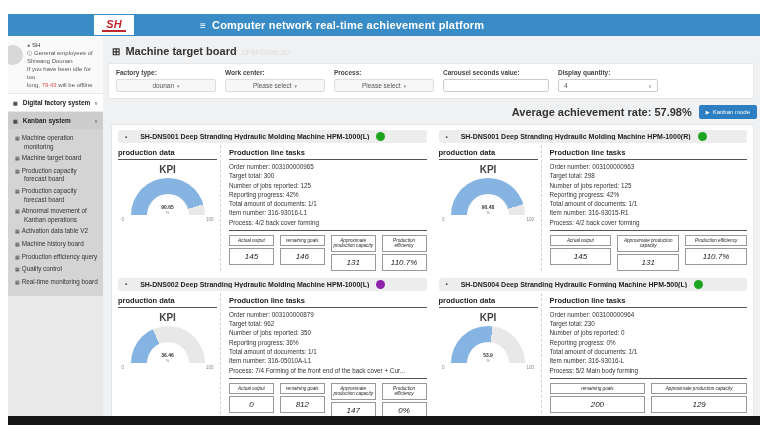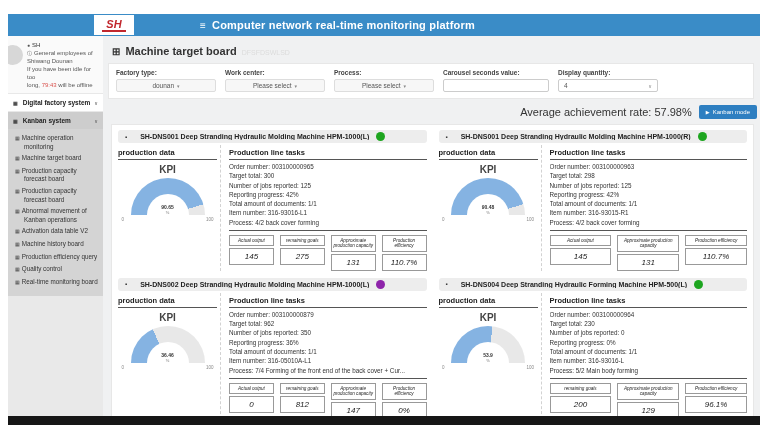--- a/index.html
+++ b/index.html
@@ -48,21 +48,21 @@
   .filter-group { width:100px; }
   .filter-group.wide { width:106px; }
   .f-label { display:block; font-size:6.5px; font-weight:bold; color:#444; margin-bottom:3px; white-space:nowrap; }
   .control { height:13px; display:flex; align-items:center; justify-content:center; gap:3px;
              font-size:6.5px; color:#555; border:1px solid #ddd; background:#f7f7f7; border-radius:2px; }
   .control.c-input { background:#fff; border-color:#ccc; }
   .control.c-select { background:#fff; border-color:#ccc; justify-content:space-between; padding:0 5px; }
   .caret { font-size:5px; color:#888; }
 
   .avg-row { display:flex; align-items:center; justify-content:flex-end; gap:7px; padding:6px 3px 0 0; }
-  .avg-text { font-size:11px; font-weight:normal; color:#333; }
+  .avg-text { font-size:11px; font-weight:bold; color:#333; }
   .kanban-btn { background:var(--button-blue); color:#fff; font-size:6px; padding:4px 7px;
                 border-radius:2px; display:flex; align-items:center; gap:3px; cursor:pointer; border:none; }
   .play-glyph { font-size:5px; }
 
   .panels-card { margin:5px 6px 2px 8px; background:#fff; border:1px solid #e7e7e7; padding:5px 6px;
                  display:grid; grid-template-columns:1fr 1fr; gap:7px 12px; }
   .panel-pill { display:flex; align-items:center; background:#ededed; border-radius:3px; height:13px; padding:0 7px; }
   .panel-bullet { font-size:6px; color:#333; margin-right:13px; }
   .panel-title { font-size:7px; font-weight:bold; color:#222; white-space:nowrap; overflow:hidden; }
   .status-dot { width:9px; height:9px; border-radius:50%; margin-left:7px; flex:none; background:#1da51f; }
@@ -92,21 +92,21 @@
   .mv { border:1px solid #999; margin-top:2px; font-size:8px; padding:3px 0; }
 
   .bottom-bar { position:absolute; left:8px; width:752px; bottom:7px; height:9px; background:#161616; }
 </style>
 </head>
 <body style="--header-blue: #3a8cc7; --button-blue: #2e7fc1; --logo-red: #c1272d; --gauge-blue: #85b3e2; --gauge-track: #e8e8e8;">
 
 <div class="appbar">
   <div class="appbar-title">
     <span class="menu-glyph">≡</span>
-    <span>Computer network real-time monitoring platform</span>
+    <span>Computer network real-time achievement platform</span>
   </div>
 </div>
 <div class="logo-box">
   <span class="logo-sh">SH</span>
   <span class="logo-bar"></span>
 </div>
 
 <div class="sidebar">
   <div class="user-block">
     <div class="avatar"></div>
@@ -232,21 +232,21 @@
               <div class="dline">Item number: 316-93016-L1</div>
               <div class="dline">Process: 4/2 back cover forming</div>
             </div>
         <div class="mini-table">
               <div class="mcol">
                 <div class="mh">Actual output</div>
                 <div class="mv">145</div>
               </div>
               <div class="mcol">
                 <div class="mh">remaining goals</div>
-                <div class="mv">275</div>
+                <div class="mv">146</div>
               </div>
               <div class="mcol">
                 <div class="mh">Approximate production capacity</div>
                 <div class="mv">131</div>
               </div>
               <div class="mcol">
                 <div class="mh">Production efficiency</div>
                 <div class="mv">110.7%</div>
               </div>
             </div>
@@ -401,24 +401,20 @@
             </div>
         <div class="mini-table">
               <div class="mcol">
                 <div class="mh">remaining goals</div>
                 <div class="mv">200</div>
               </div>
               <div class="mcol">
                 <div class="mh">Approximate production capacity</div>
                 <div class="mv">129</div>
               </div>
-              <div class="mcol">
-                <div class="mh">Production efficiency</div>
-                <div class="mv">96.1%</div>
-              </div>
             </div>
       </div>
     </div>
   </div>
 </div>
 </div>
 
 <div class="bottom-bar"></div>
 
 </body></html>

